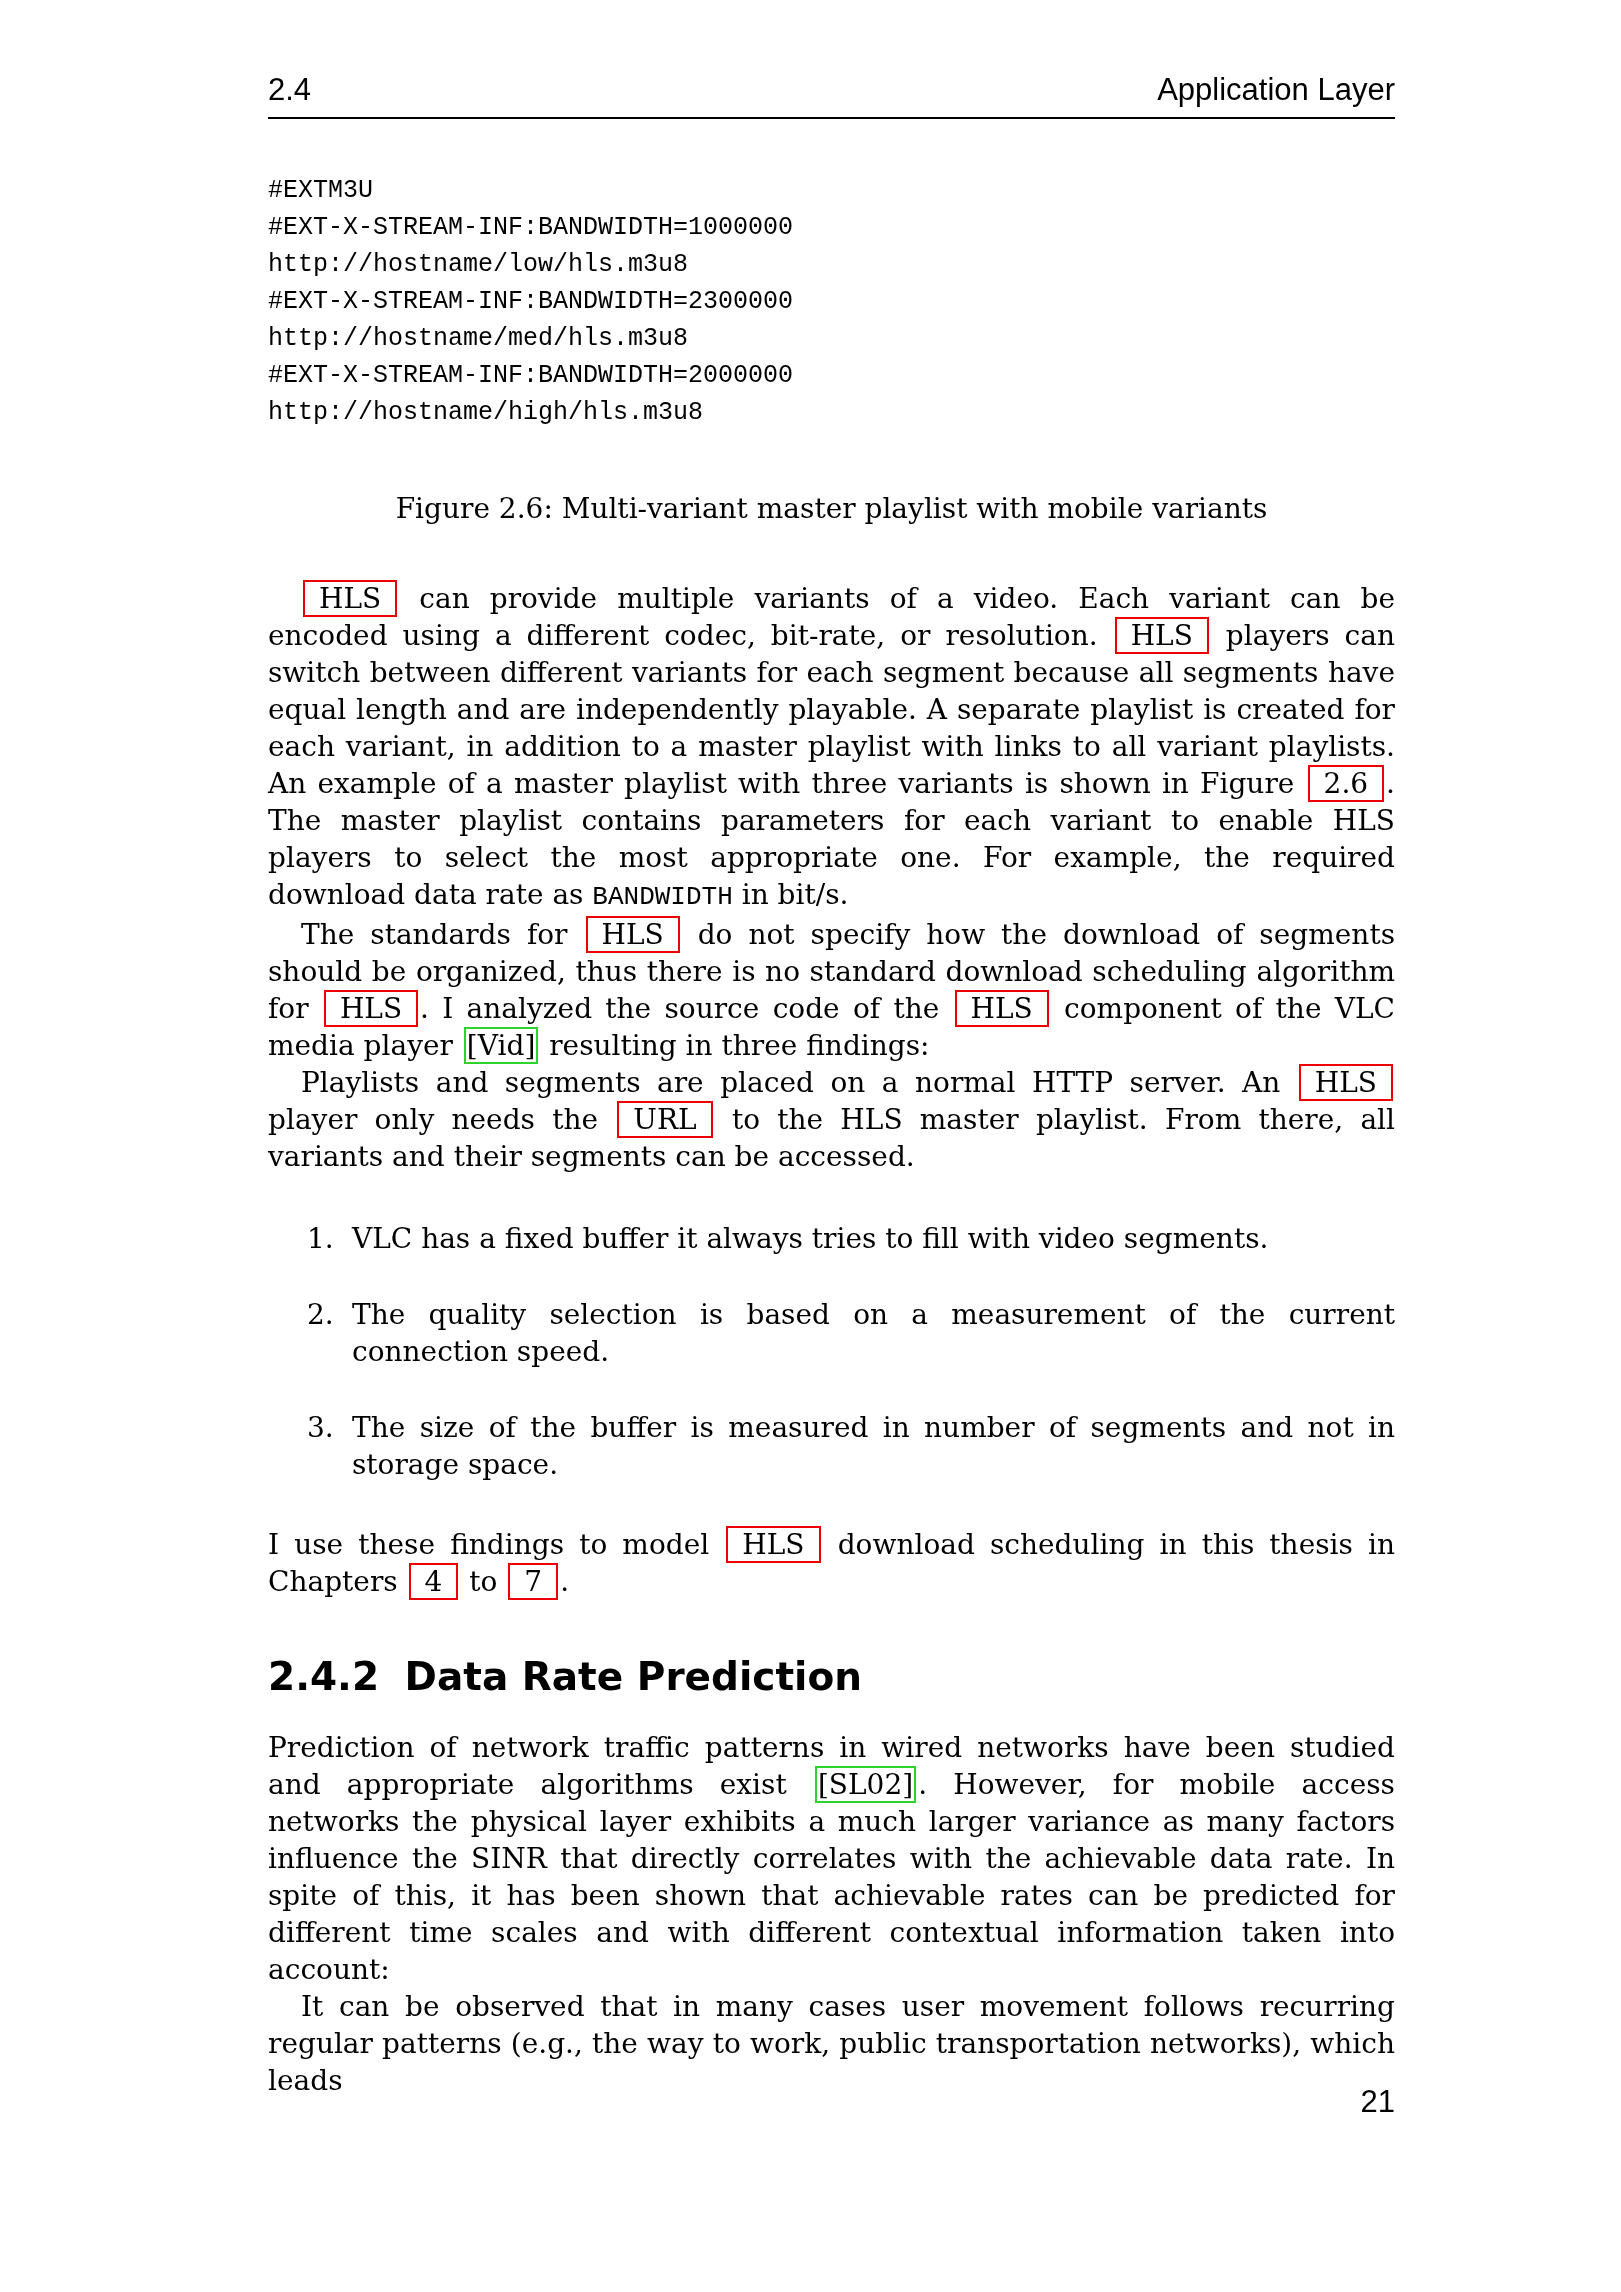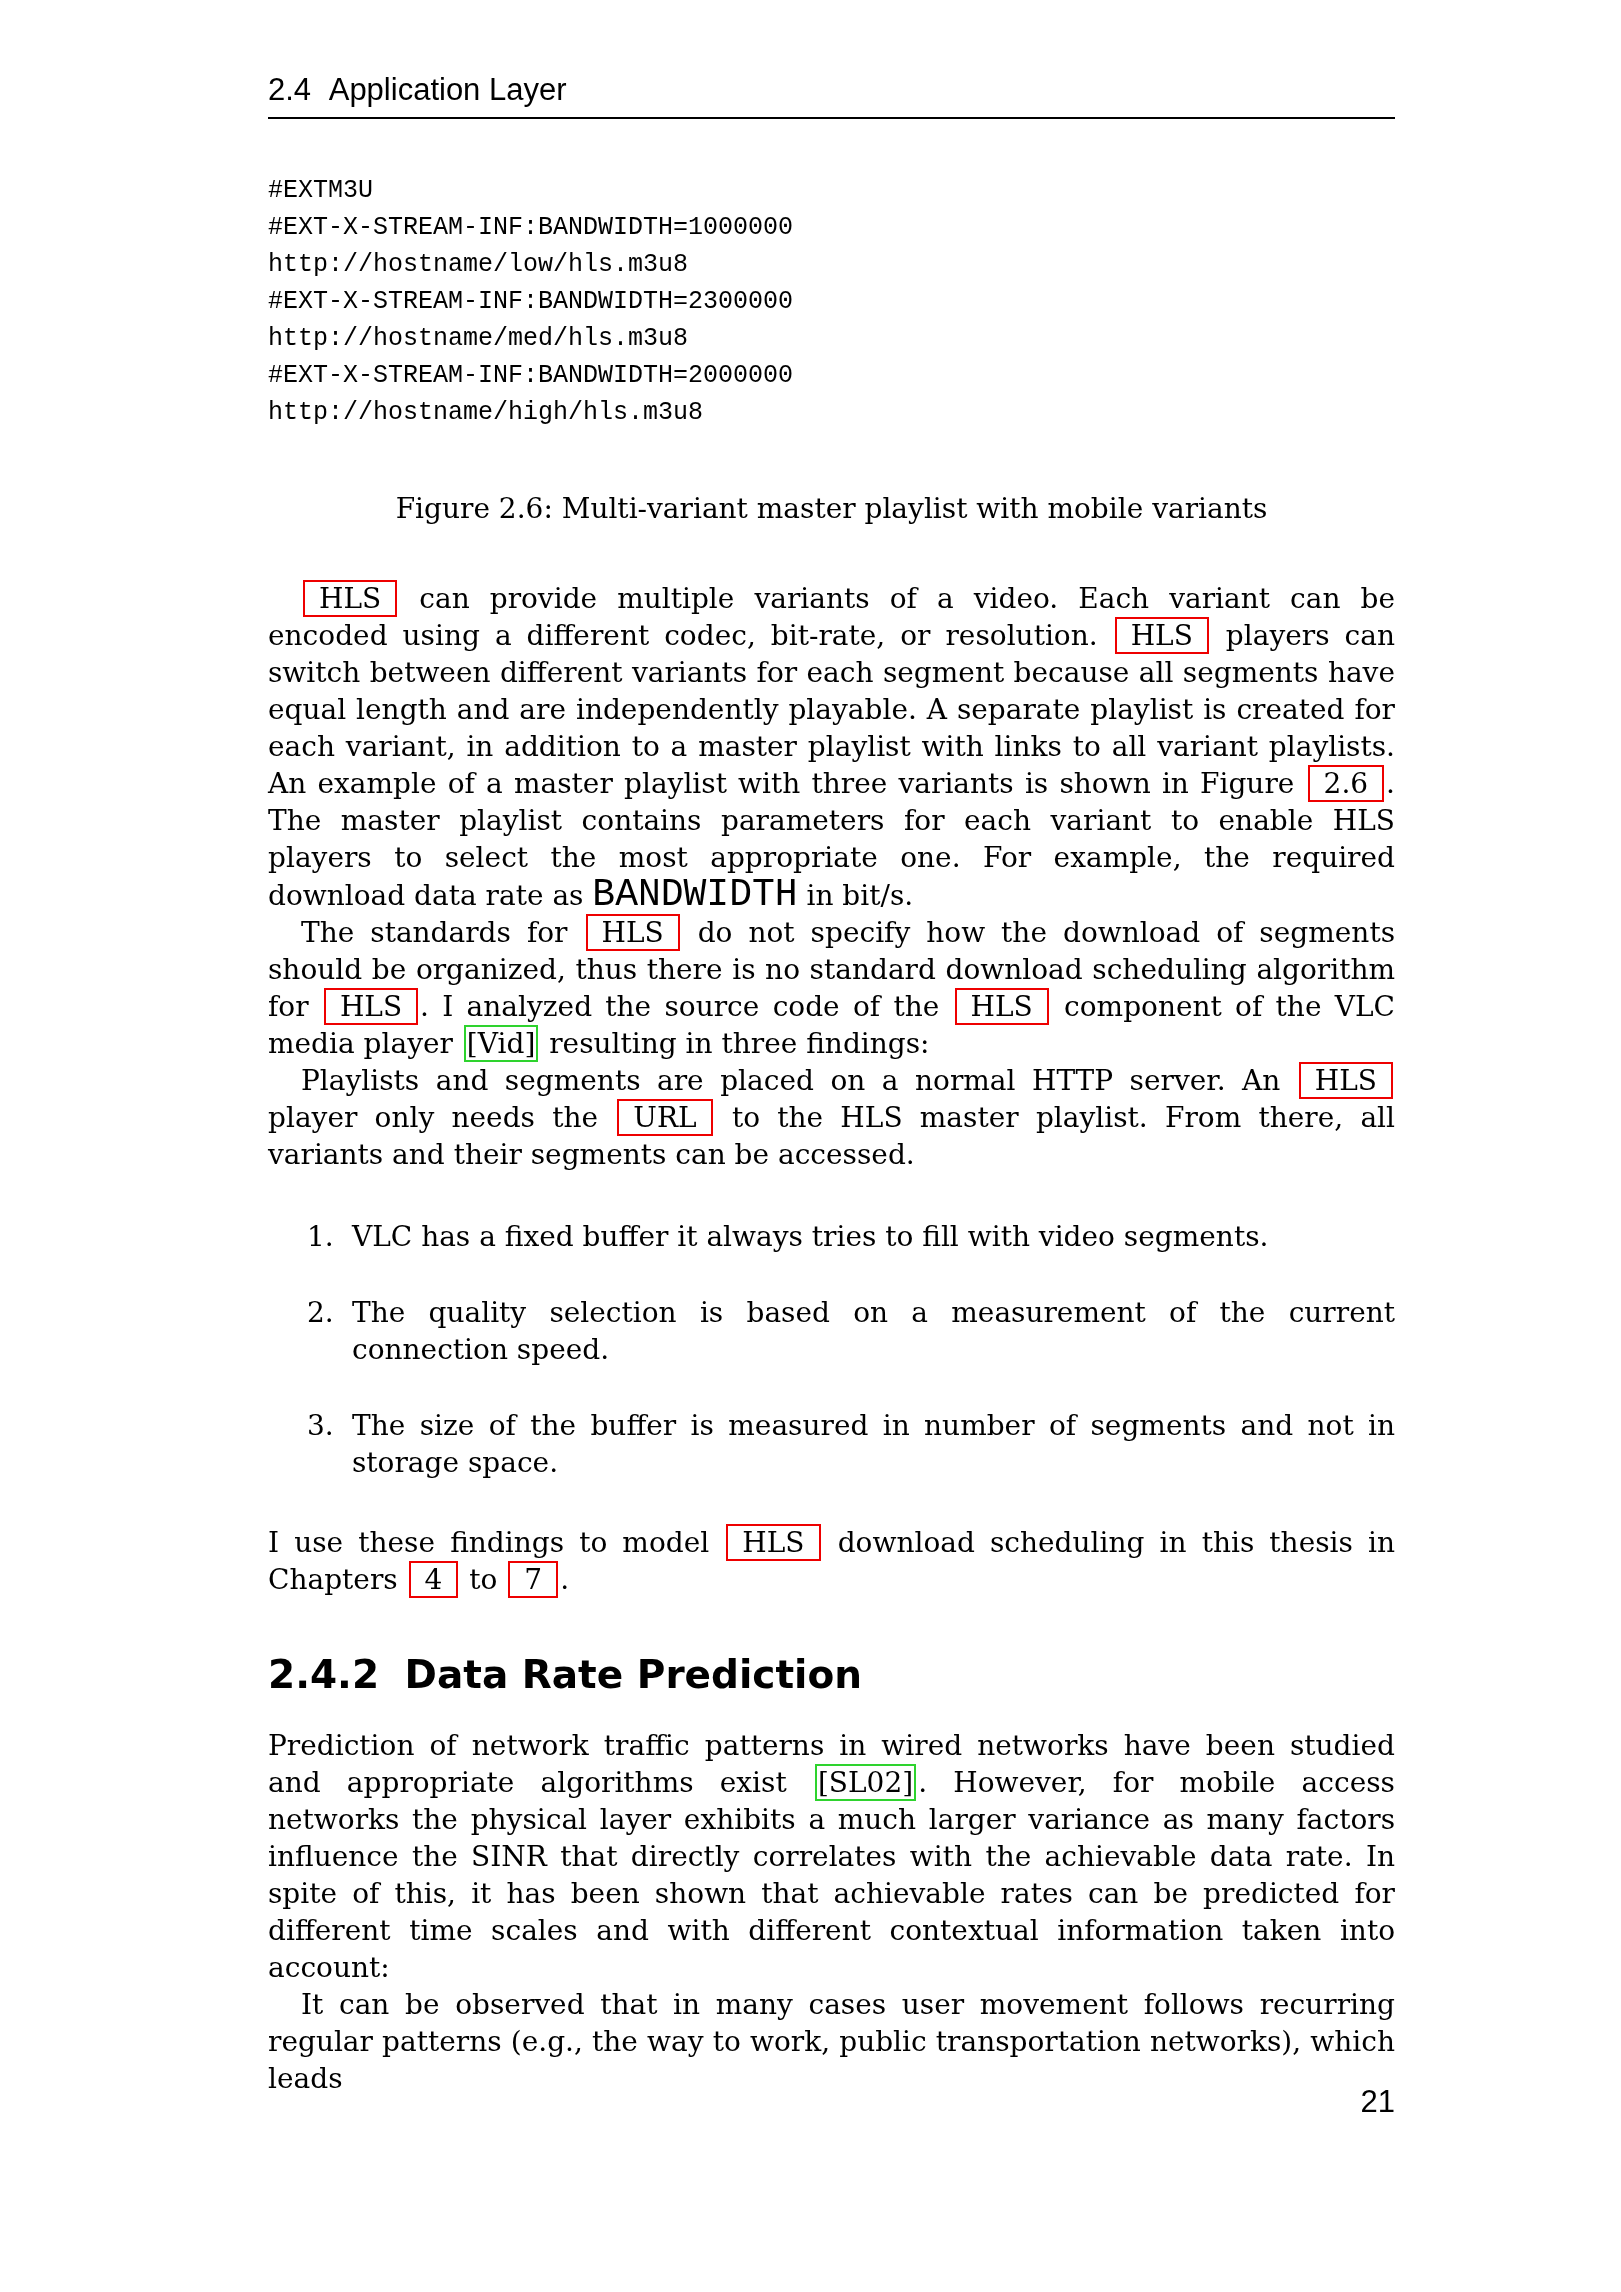--- a/index.html
+++ b/index.html
@@ -13,21 +13,21 @@
     overflow: hidden;
   }
   .content {
     position: absolute;
     left: 268px;
     top: 0;
     width: 1127px;
   }
   .page-header {
     display: flex;
-    justify-content: flex-start;
+    justify-content: space-between;
     align-items: baseline;
     gap: 17.6px;
     padding-top: 72px;
     padding-bottom: 9.8px;
     border-bottom: 2px solid #000000;
     font-family: "Liberation Sans", sans-serif;
     font-size: 31px;
     line-height: 35px;
   }
   .codeblock {
@@ -58,21 +58,21 @@
     padding: 0 14px;
     margin: 8px 2px;
   }
   .greenbox {
     border: 2.9px solid var(--cite-box, #2ed32e);
     padding: 0 1px;
     margin: 0 2px;
   }
   .mono {
     font-family: "Liberation Mono", monospace;
-    font-size: 38px;
+    font-size: 26px;
   }
   .findings { margin: 45px 0 43px 0; }
   .finding {
     display: flex;
     margin-bottom: 39px;
   }
   .finding:last-child { margin-bottom: 0; }
   .finding-number {
     flex: 0 0 45px;
     margin-left: 39px;

